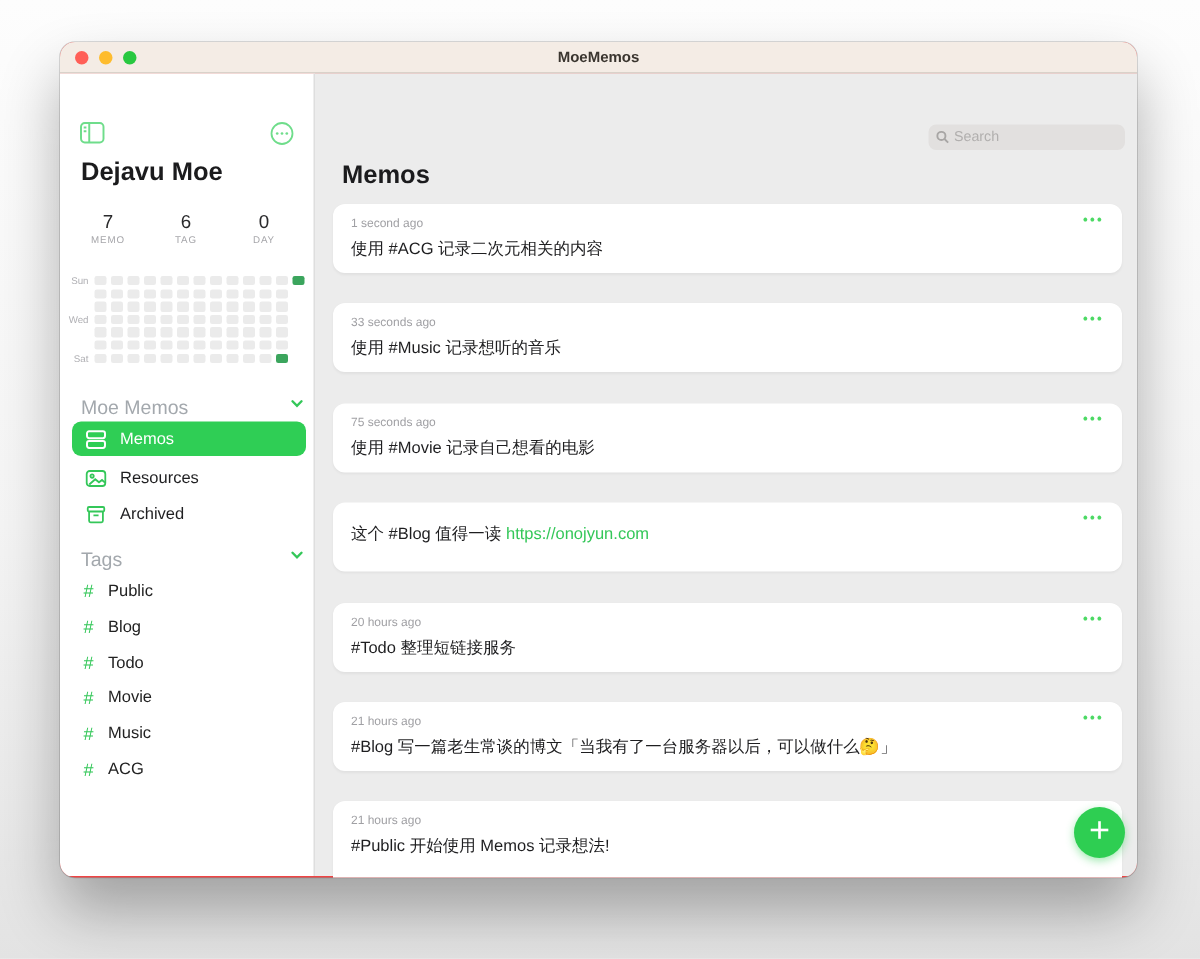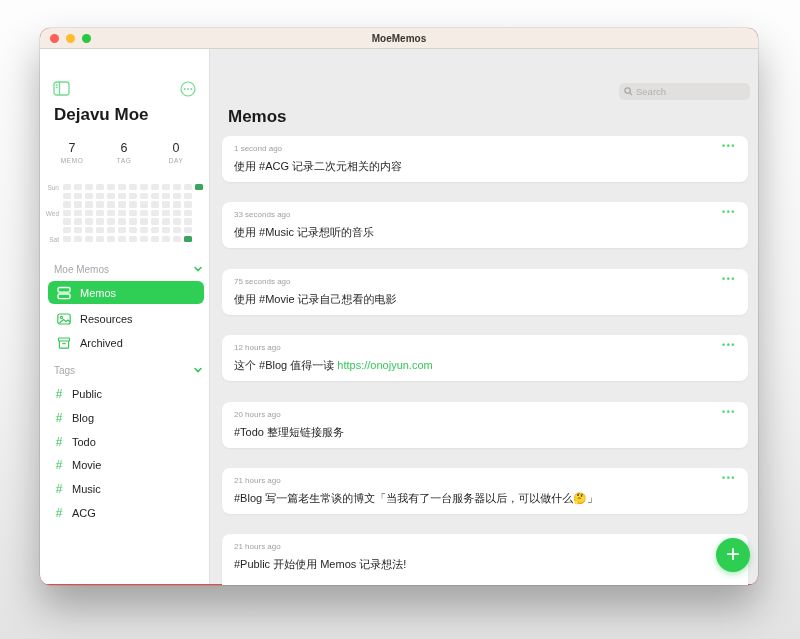--- a/index.html
+++ b/index.html
@@ -32,21 +32,21 @@
   .stats { position:absolute; left:10px; top:92px; width:148px; display:flex; justify-content:space-between; }
   .stat { width:44px; text-align:center; }
   .stat .num { font-size:12.5px; color:#2a2a2c; }
   .stat .lab { font-size:6.5px; color:#a6a6aa; letter-spacing:.6px; margin-top:2px; }
 
   .heatmap { position:absolute; left:0; top:133px; width:170px; height:62px; }
   .hm-label { position:absolute; font-size:6.5px; color:#b0b0b4; text-align:right; width:18px; }
   .hm-cell { position:absolute; width:8px; height:6.4px; border-radius:1.5px; background:#ebebeb; }
   .hm-cell.active { background:#3ba55d; }
 
-  .sec-header { position:absolute; left:14px; font-size:10px; color:#a3a8ad; }
+  .sec-header { position:absolute; left:14px; font-size:13px; color:#a3a8ad; }
   .sec-chevron { position:absolute; left:153px; width:10px; height:10px; }
 
   .nav-item { position:absolute; left:8px; width:156px; height:23px; border-radius:6px;
     display:flex; align-items:center; font-size:11px; color:#1f1f21; cursor:default; }
   .nav-item .nv-icon { width:16px; height:16px; margin:0 8px 0 8px; flex:none; }
   .nav-item.selected { background:#2fce55; color:#ffffff; }
 
   .tag-item { position:absolute; left:8px; width:156px; height:20px;
     display:flex; align-items:center; font-size:11px; color:#222; cursor:default; }
   .tag-item .hash { color:#34c759; font-size:12px; width:14px; text-align:center; margin:0 6px 0 4px; }
@@ -317,21 +317,20 @@
     <div class="memo-more">•••</div>
   </div>
 
   <div class="memo-card">
     <div class="memo-time">75 seconds ago</div>
     <div class="memo-text">使用 #Movie 记录自己想看的电影</div>
     <div class="memo-more">•••</div>
   </div>
 
   <div class="memo-card">
-    <div class="memo-time">12 hours ago</div>
     <div class="memo-text">这个 #Blog 值得一读 <a href="#">https://onojyun.com</a></div>
     <div class="memo-more">•••</div>
   </div>
 
   <div class="memo-card">
     <div class="memo-time">20 hours ago</div>
     <div class="memo-text">#Todo 整理短链接服务</div>
     <div class="memo-more">•••</div>
   </div>
 

